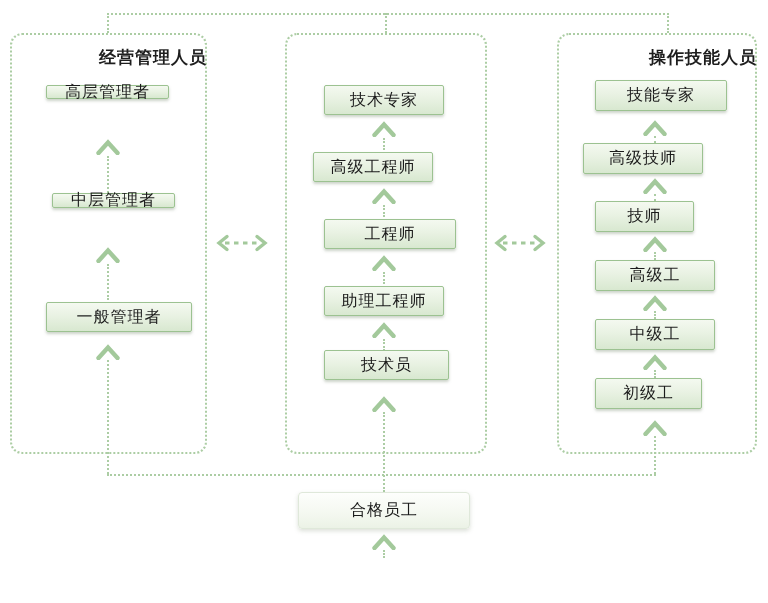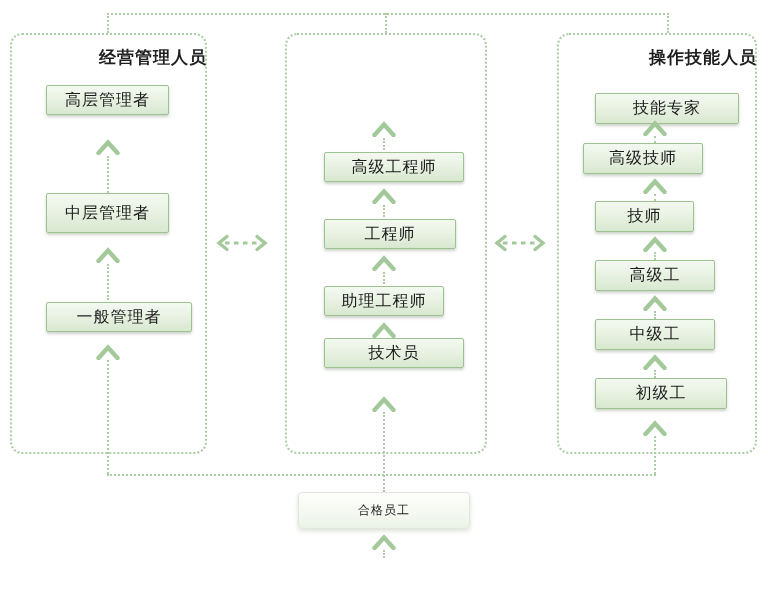--- a/index.html
+++ b/index.html
@@ -26,21 +26,21 @@
     display:flex;align-items:center;justify-content:center;
     font-size:16px;color:#1b1b1b;letter-spacing:1px;
   }
   
   .base{
     position:absolute;box-sizing:border-box;
     border:1px solid #dfe8da;border-radius:4px;
     background:linear-gradient(to bottom,#fdfefc 0%,#f4f8f0 60%,#ebf2e6 100%);
     box-shadow:0 2px 4px rgba(130,145,120,0.28);
     display:flex;align-items:center;justify-content:center;
-    font-size:12px;color:#1b1b1b;letter-spacing:1px;
+    font-size:16px;color:#1b1b1b;letter-spacing:1px;
   }
   
   .vline{position:absolute;width:0;border-left:2px dotted #accda4;}
   .hline{position:absolute;height:0;border-top:2px dotted #accda4;}
   .chev{position:absolute;}
 </style>
 </head>
 <body>
 
 <div class="canvas">
@@ -50,62 +50,63 @@
   <div class="vline" style="left:385px;top:13px;height:20px"></div>
   <div class="vline" style="left:667px;top:13px;height:20px"></div>
 
   <div class="frame" style="left:10px;top:33px;width:193px;height:417px"></div>
   <div class="frame" style="left:285px;top:33px;width:198px;height:417px"></div>
   <div class="frame" style="left:557px;top:33px;width:196px;height:417px"></div>
 
   <div class="col-title" style="left:10px;top:48px;width:197px">经营管理人员</div>
   <div class="col-title" style="left:557px;top:48px;width:200px">操作技能人员</div>
 
-  <div class="lvl" style="left:46px;top:85px;width:123px;height:30px">高层管理者</div>
+  <div class="lvl" style="left:46px;top:85px;width:123px;height:14px">高层管理者</div>
   <svg class="chev" style="left:95px;top:139px" width="26" height="16" viewBox="0 0 26 16">
       <path d="M3.5 14 L13 3.5 L22.5 14" fill="none" stroke="#a3c99b" stroke-width="4.4" stroke-linecap="round"></path>
     </svg>
   <div class="vline" style="left:107px;top:156px;height:37px"></div>
-  <div class="lvl" style="left:46px;top:193px;width:123px;height:40px">中层管理者</div>
+  <div class="lvl" style="left:52px;top:193px;width:123px;height:15px">中层管理者</div>
   <svg class="chev" style="left:95px;top:247px" width="26" height="16" viewBox="0 0 26 16">
       <path d="M3.5 14 L13 3.5 L22.5 14" fill="none" stroke="#a3c99b" stroke-width="4.4" stroke-linecap="round"></path>
     </svg>
   <div class="vline" style="left:107px;top:264px;height:36px"></div>
   <div class="lvl" style="left:46px;top:302px;width:146px;height:30px">一般管理者</div>
   <svg class="chev" style="left:95px;top:344px" width="26" height="16" viewBox="0 0 26 16">
       <path d="M3.5 14 L13 3.5 L22.5 14" fill="none" stroke="#a3c99b" stroke-width="4.4" stroke-linecap="round"></path>
     </svg>
   <div class="vline" style="left:107px;top:360px;height:114px"></div>
 
+  <div class="lvl" style="left:324px;top:85px;width:120px;height:30px">技术专家</div>
   <svg class="chev" style="left:371px;top:121px" width="26" height="16" viewBox="0 0 26 16">
       <path d="M3.5 14 L13 3.5 L22.5 14" fill="none" stroke="#a3c99b" stroke-width="4.4" stroke-linecap="round"></path>
     </svg>
   <div class="vline" style="left:383px;top:138px;height:12px"></div>
-  <div class="lvl" style="left:324px;top:152px;width:140px;height:30px">高级工程师</div>
+  <div class="lvl" style="left:313px;top:152px;width:120px;height:30px">高级工程师</div>
   <svg class="chev" style="left:371px;top:188px" width="26" height="16" viewBox="0 0 26 16">
       <path d="M3.5 14 L13 3.5 L22.5 14" fill="none" stroke="#a3c99b" stroke-width="4.4" stroke-linecap="round"></path>
     </svg>
   <div class="vline" style="left:383px;top:205px;height:12px"></div>
   <div class="lvl" style="left:324px;top:219px;width:132px;height:30px">工程师</div>
   <svg class="chev" style="left:371px;top:255px" width="26" height="16" viewBox="0 0 26 16">
       <path d="M3.5 14 L13 3.5 L22.5 14" fill="none" stroke="#a3c99b" stroke-width="4.4" stroke-linecap="round"></path>
     </svg>
   <div class="vline" style="left:383px;top:272px;height:12px"></div>
   <div class="lvl" style="left:324px;top:286px;width:120px;height:30px">助理工程师</div>
   <svg class="chev" style="left:371px;top:322px" width="26" height="16" viewBox="0 0 26 16">
       <path d="M3.5 14 L13 3.5 L22.5 14" fill="none" stroke="#a3c99b" stroke-width="4.4" stroke-linecap="round"></path>
     </svg>
   <div class="vline" style="left:383px;top:339px;height:12px"></div>
-  <div class="lvl" style="left:324px;top:338px;width:140px;height:30px">技术员</div>
+  <div class="lvl" style="left:324px;top:350px;width:125px;height:30px">技术员</div>
   <svg class="chev" style="left:371px;top:396px" width="26" height="16" viewBox="0 0 26 16">
       <path d="M3.5 14 L13 3.5 L22.5 14" fill="none" stroke="#a3c99b" stroke-width="4.4" stroke-linecap="round"></path>
     </svg>
   <div class="vline" style="left:383px;top:412px;height:80px"></div>
 
-  <div class="lvl" style="left:595px;top:93px;width:144px;height:31px">技能专家</div>
+  <div class="lvl" style="left:595px;top:80px;width:132px;height:31px">技能专家</div>
   <svg class="chev" style="left:642px;top:120px" width="26" height="16" viewBox="0 0 26 16">
       <path d="M3.5 14 L13 3.5 L22.5 14" fill="none" stroke="#a3c99b" stroke-width="4.4" stroke-linecap="round"></path>
     </svg>
   <div class="vline" style="left:654px;top:136px;height:7px"></div>
   <div class="lvl" style="left:583px;top:143px;width:120px;height:31px">高级技师</div>
   <svg class="chev" style="left:642px;top:178px" width="26" height="16" viewBox="0 0 26 16">
       <path d="M3.5 14 L13 3.5 L22.5 14" fill="none" stroke="#a3c99b" stroke-width="4.4" stroke-linecap="round"></path>
     </svg>
   <div class="vline" style="left:654px;top:194px;height:7px"></div>
   <div class="lvl" style="left:595px;top:201px;width:99px;height:31px">技师</div>
@@ -116,21 +117,21 @@
   <div class="lvl" style="left:595px;top:260px;width:120px;height:31px">高级工</div>
   <svg class="chev" style="left:642px;top:295px" width="26" height="16" viewBox="0 0 26 16">
       <path d="M3.5 14 L13 3.5 L22.5 14" fill="none" stroke="#a3c99b" stroke-width="4.4" stroke-linecap="round"></path>
     </svg>
   <div class="vline" style="left:654px;top:311px;height:8px"></div>
   <div class="lvl" style="left:595px;top:319px;width:120px;height:31px">中级工</div>
   <svg class="chev" style="left:642px;top:354px" width="26" height="16" viewBox="0 0 26 16">
       <path d="M3.5 14 L13 3.5 L22.5 14" fill="none" stroke="#a3c99b" stroke-width="4.4" stroke-linecap="round"></path>
     </svg>
   <div class="vline" style="left:654px;top:370px;height:8px"></div>
-  <div class="lvl" style="left:595px;top:378px;width:132px;height:31px">初级工</div>
+  <div class="lvl" style="left:595px;top:378px;width:107px;height:31px">初级工</div>
   <svg class="chev" style="left:642px;top:420px" width="26" height="16" viewBox="0 0 26 16">
       <path d="M3.5 14 L13 3.5 L22.5 14" fill="none" stroke="#a3c99b" stroke-width="4.4" stroke-linecap="round"></path>
     </svg>
   <div class="vline" style="left:654px;top:436px;height:38px"></div>
 
   <svg class="chev" style="left:216px;top:234px" width="52" height="18" viewBox="0 0 52 18">
     <path d="M11 2.5 L3 9 L11 15.5" fill="none" stroke="#a3c99b" stroke-width="3.4" stroke-linecap="round"></path>
     <path d="M41 2.5 L49 9 L41 15.5" fill="none" stroke="#a3c99b" stroke-width="3.4" stroke-linecap="round"></path>
     <line x1="9" y1="9" x2="43" y2="9" stroke="#a3c99b" stroke-width="3" stroke-dasharray="4.5 4.5"></line>
   </svg>

